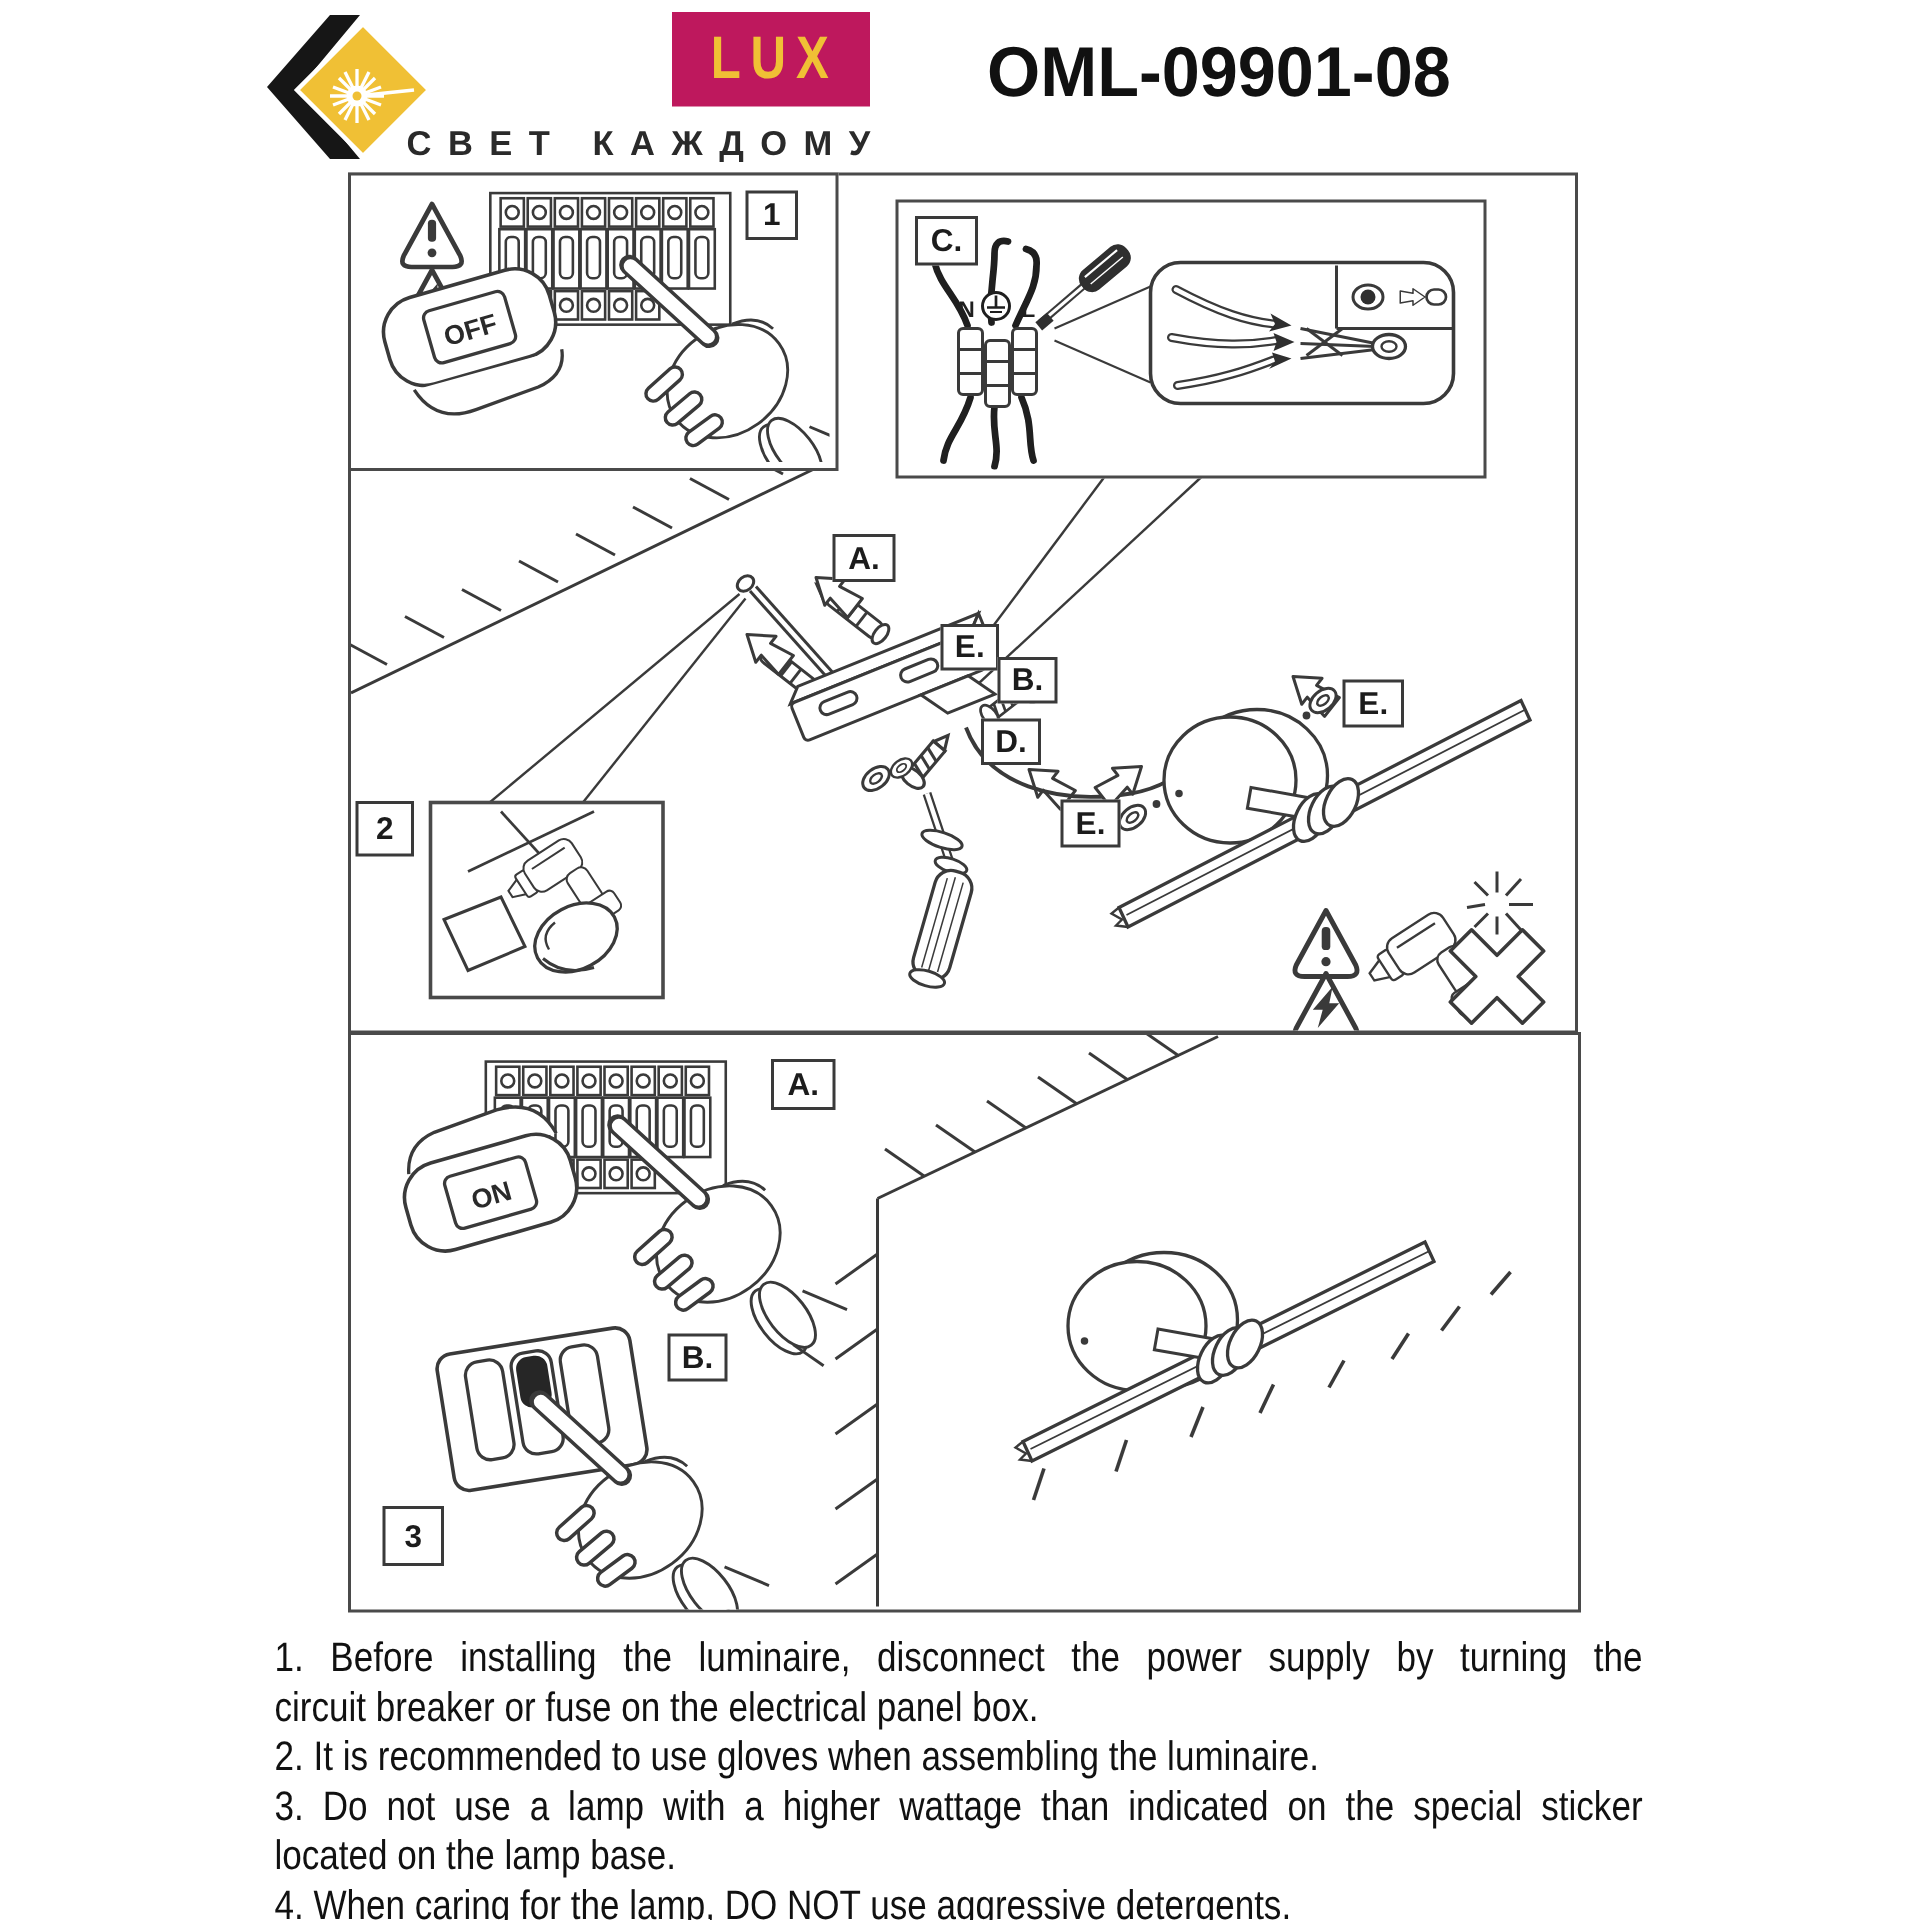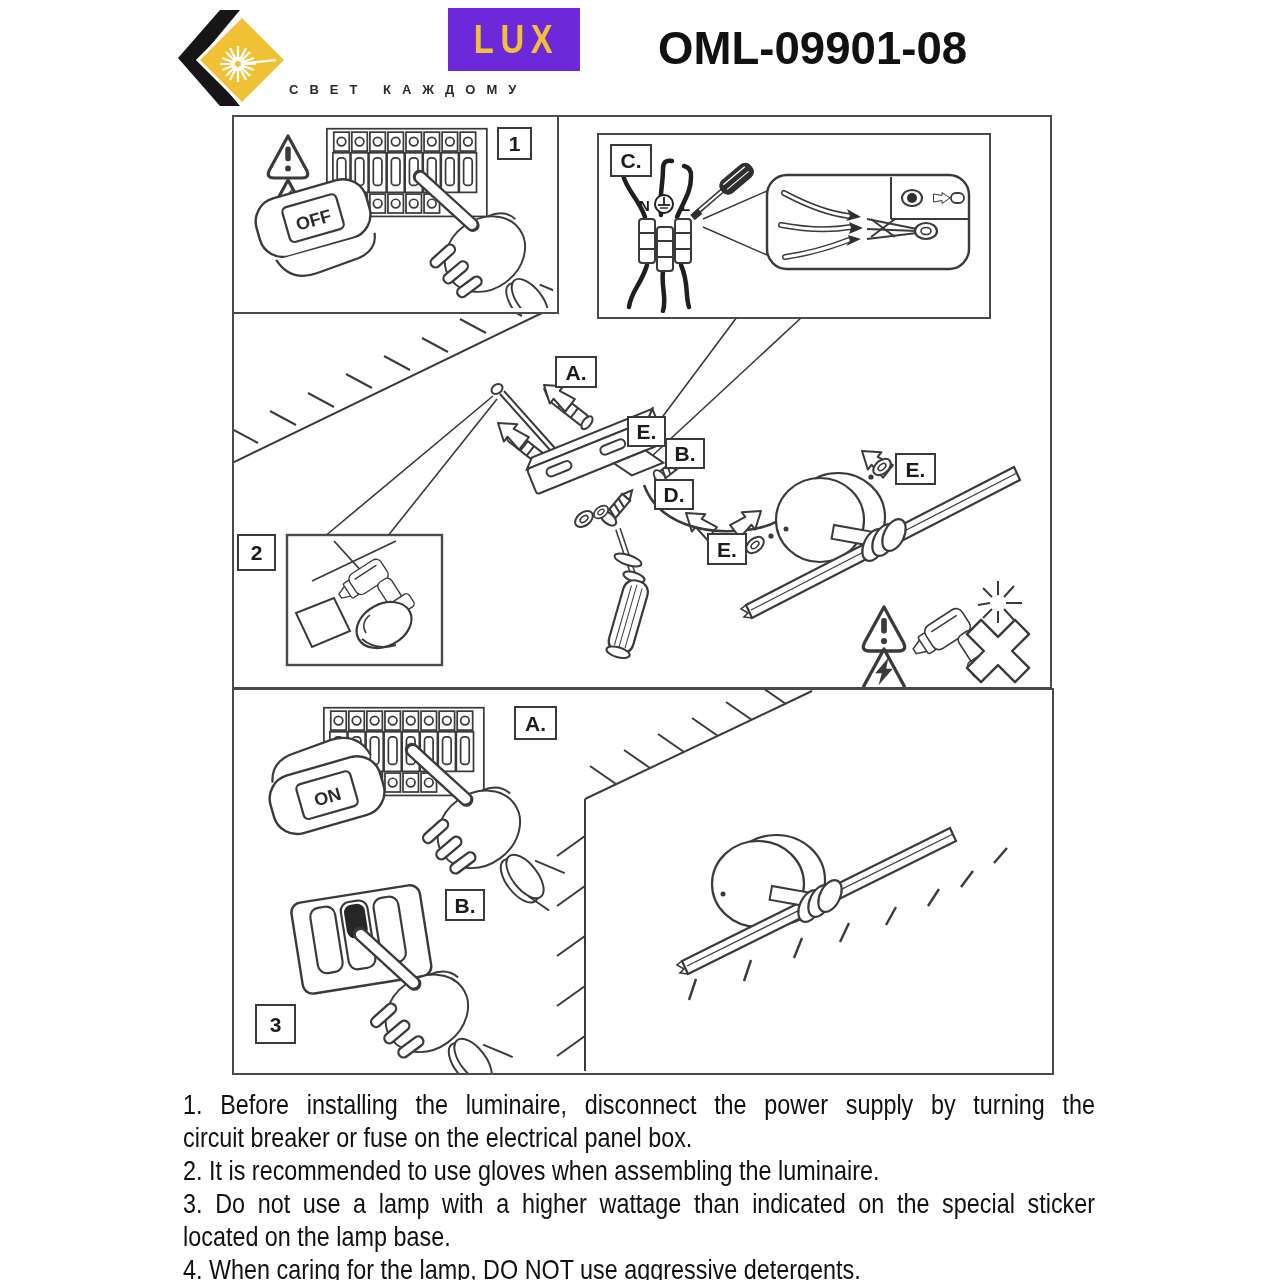--- a/index.html
+++ b/index.html
@@ -4,25 +4,25 @@
 <style>
   html,body{margin:0;padding:0;background:#fff;}
   .page{position:relative;width:1280px;height:1280px;background:#fff;overflow:hidden;
         font-family:"Liberation Sans",sans-serif;color:#1c1c1c;}
   
   .logo{position:absolute;left:172px;top:6px;width:450px;height:102px;}
   .logo-mark{position:absolute;left:0;top:2px;}
   .brand-row{position:absolute;left:116px;top:6px;display:flex;align-items:center;}
   .brand-omni{font-size:50px;font-weight:bold;letter-spacing:7px;color:#161616;
               transform:scaleX(0.78);transform-origin:left center;}
-  .brand-lux-box{position:absolute;left:276px;top:2px;width:132px;height:63px;background:#6d28d9;
+  .brand-lux-box{position:absolute;left:276px;top:2px;width:132px;height:63px;background:#be185d;
                  display:flex;align-items:center;justify-content:center;}
   .brand-lux{font-size:40px;font-weight:bold;letter-spacing:8px;color:#F0C035;
              transform:scaleX(0.82);transform-origin:center;padding-left:6px;}
-  .tagline{position:absolute;left:117px;top:76px;font-size:13px;font-weight:bold;
+  .tagline{position:absolute;left:99px;top:76px;font-size:23px;font-weight:bold;
            letter-spacing:11px;color:#2a2a2a;white-space:nowrap;}
   .model{position:absolute;left:658px;top:20px;font-size:47px;font-weight:bold;
          letter-spacing:0px;color:#111;transform:scaleX(0.97);transform-origin:left;}
   
   .frame{position:absolute;border:2px solid #4a4a4a;background:#fff;}
   .frame-top{left:232px;top:115px;width:816px;height:570px;}
   .frame-bottom{left:232px;top:688px;width:818px;height:383px;}
   .panel{position:absolute;border:2px solid #4a4a4a;background:#fff;}
   .panel-1{left:-2px;top:-2px;width:323px;height:195px;}
   .panel-c{left:363px;top:16px;width:390px;height:182px;}

